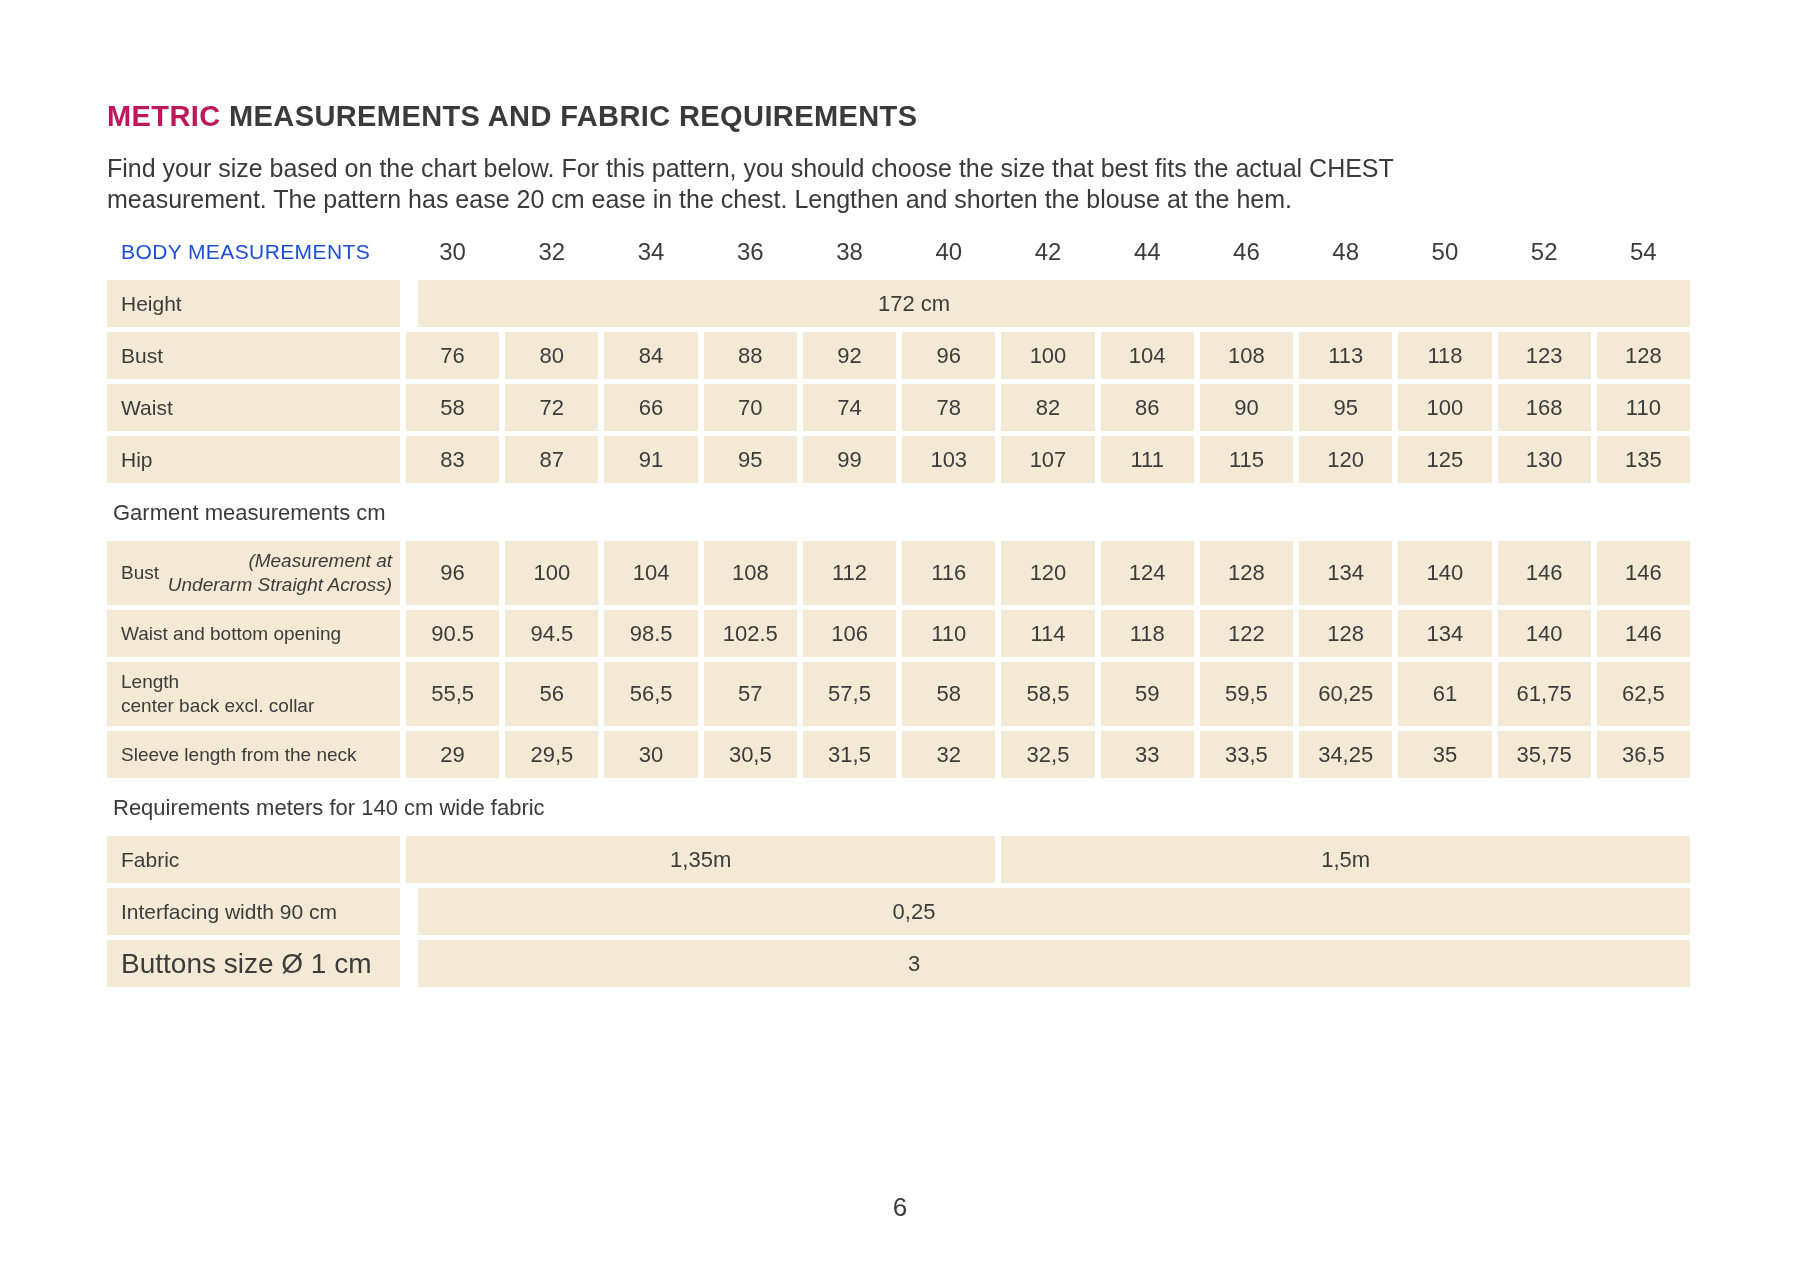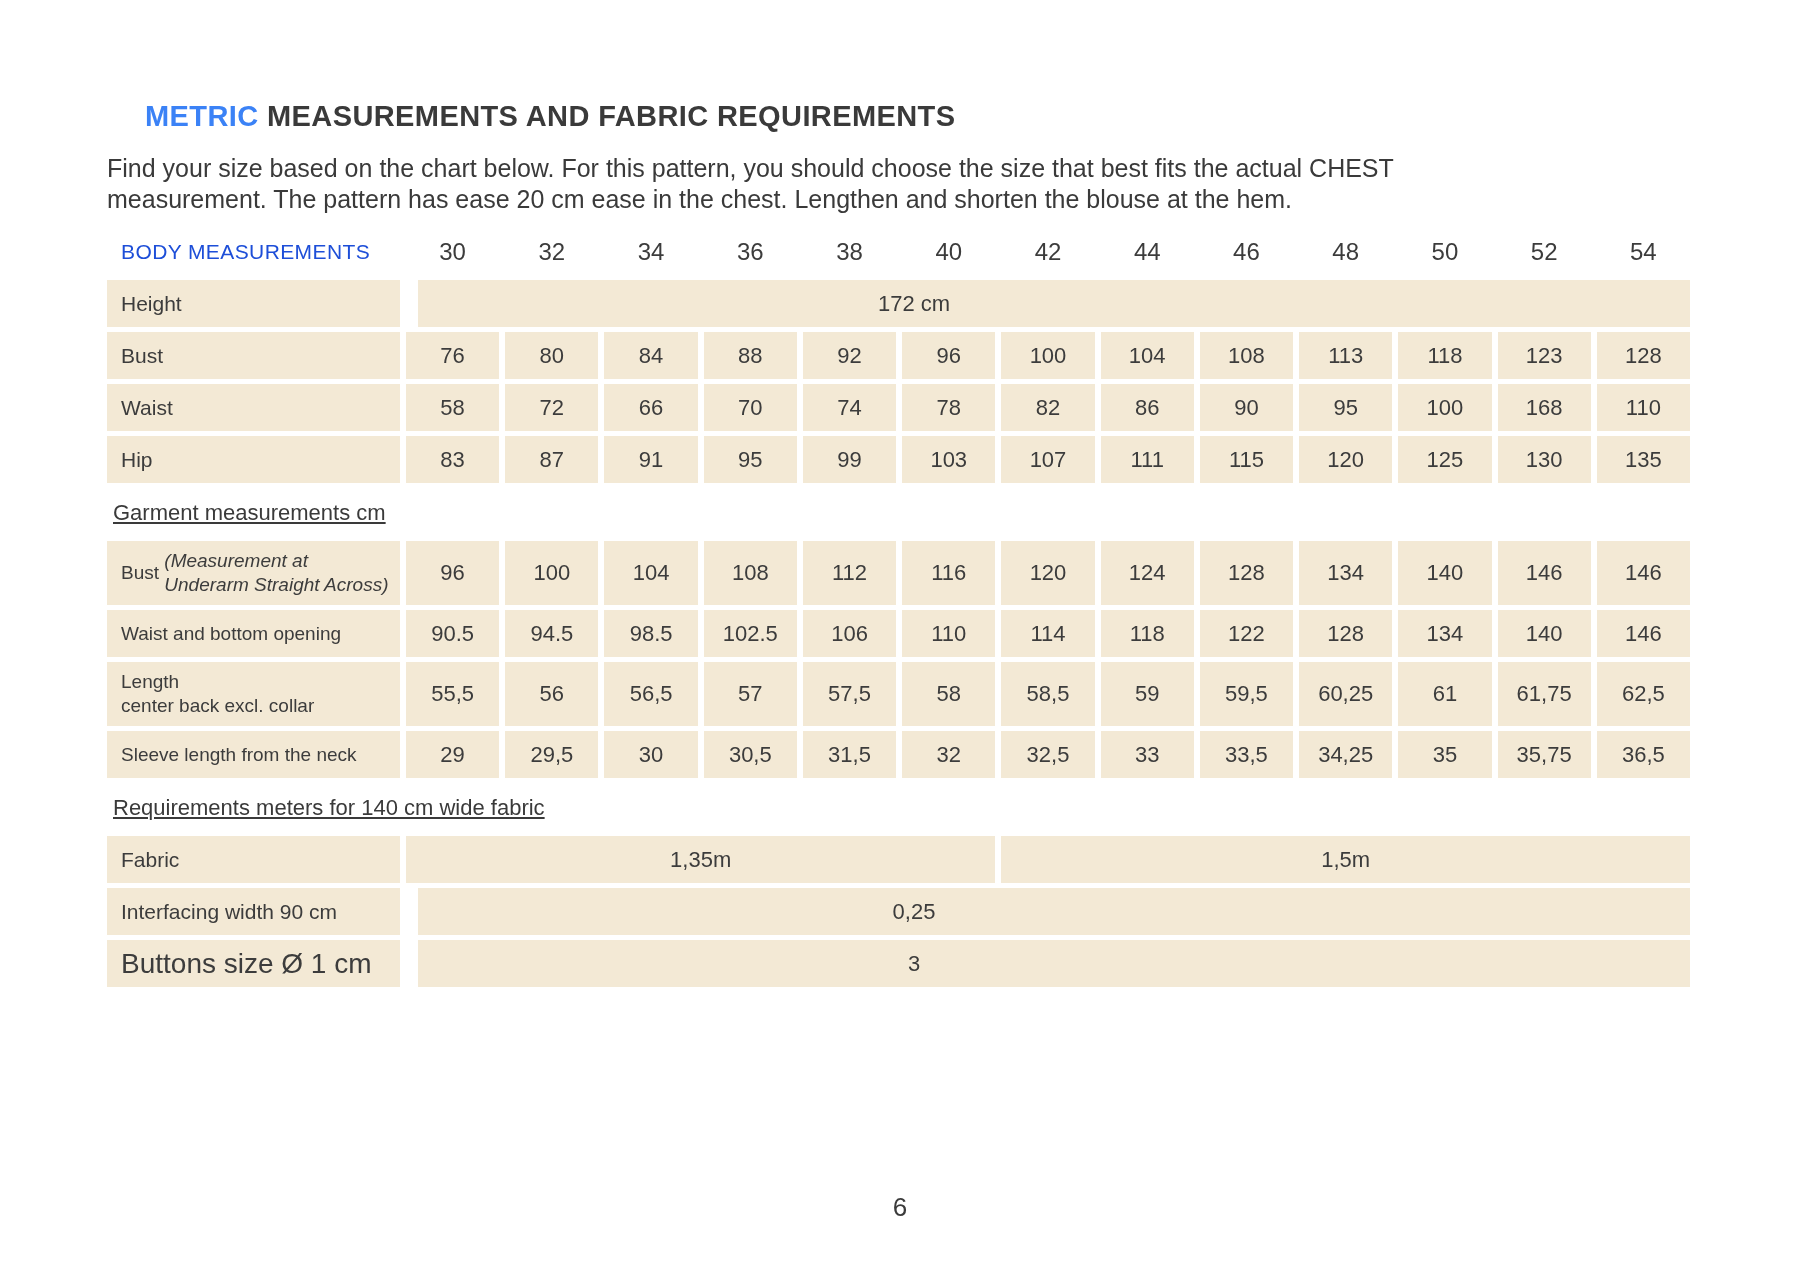--- a/index.html
+++ b/index.html
@@ -4,48 +4,48 @@
 <style>
   * { margin:0; padding:0; box-sizing:border-box; }
   html,body { background:#ffffff; }
   .page {
     position:relative; width:1800px; height:1284px; background:#ffffff;
     font-family:"Liberation Sans", sans-serif; color:#3b3b3b; overflow:hidden;
   }
   .content { position:absolute; left:107px; top:0; width:1583px; }
 
   .title { margin-top:100px; font-size:29px; font-weight:600; letter-spacing:0.4px; color:#3a3a3a; }
-  .title .accent { color:#3b82f6;margin-left:38px; }
+  .title .accent { color:#be185d; }
   .intro { margin-top:20px; font-size:25px; line-height:31px; font-weight:400; color:#3a3a3a; }
 
   .grid-row { display:grid; grid-template-columns:293px repeat(13, 1fr); gap:6px; margin-bottom:5px; }
   .cell {
     background:#f3e9d5; min-height:47px; display:flex; align-items:center;
     justify-content:center; font-size:22px; color:#3c3c3c;
   }
   .cell.label { justify-content:flex-start; padding-left:14px; padding-right:8px; font-size:21px; }
   .cell.small-label { font-size:19px; line-height:24px; }
   .cell.big-label { font-size:28px; }
-  .italic { font-style:italic; }
+  .italic { font-style:italic;text-align:right; }
   .pre { white-space:pre-line; }
 
   .header-row { margin-top:20px; margin-bottom:11px; }
   .header-row .cell { background:transparent; min-height:34px; }
   .header-row .cell.size-h { font-size:24px; }
   .header-row .cell.label { color:#1d4ed8; font-size:21px; font-weight:500; letter-spacing:0.4px; }
 
   .tall .cell { min-height:64px; }
 
   .repeat { display:contents; }
 
   .span-all { grid-column:2 / -1; padding-right:280px;margin-left:12px; }
   .span-6 { grid-column:span 6;text-align:right; }
   .span-7 { grid-column:span 7; }
 
-  .section-label { font-size:22px; color:#3a3a3a; margin:17px 0 15px 6px;text-decoration:underline; }
+  .section-label { font-size:22px; color:#3a3a3a; margin:17px 0 15px 6px; }
 
   .page-number { position:absolute; left:0; top:1192px; width:1800px; text-align:center; font-size:26px; color:#3b3b3b; }
 </style>
 </head>
 <body>
 
 <div class="page">
   <div class="content">
 
     <h1 class="title"><span class="accent">METRIC</span><span> MEASUREMENTS AND FABRIC REQUIREMENTS</span></h1>

